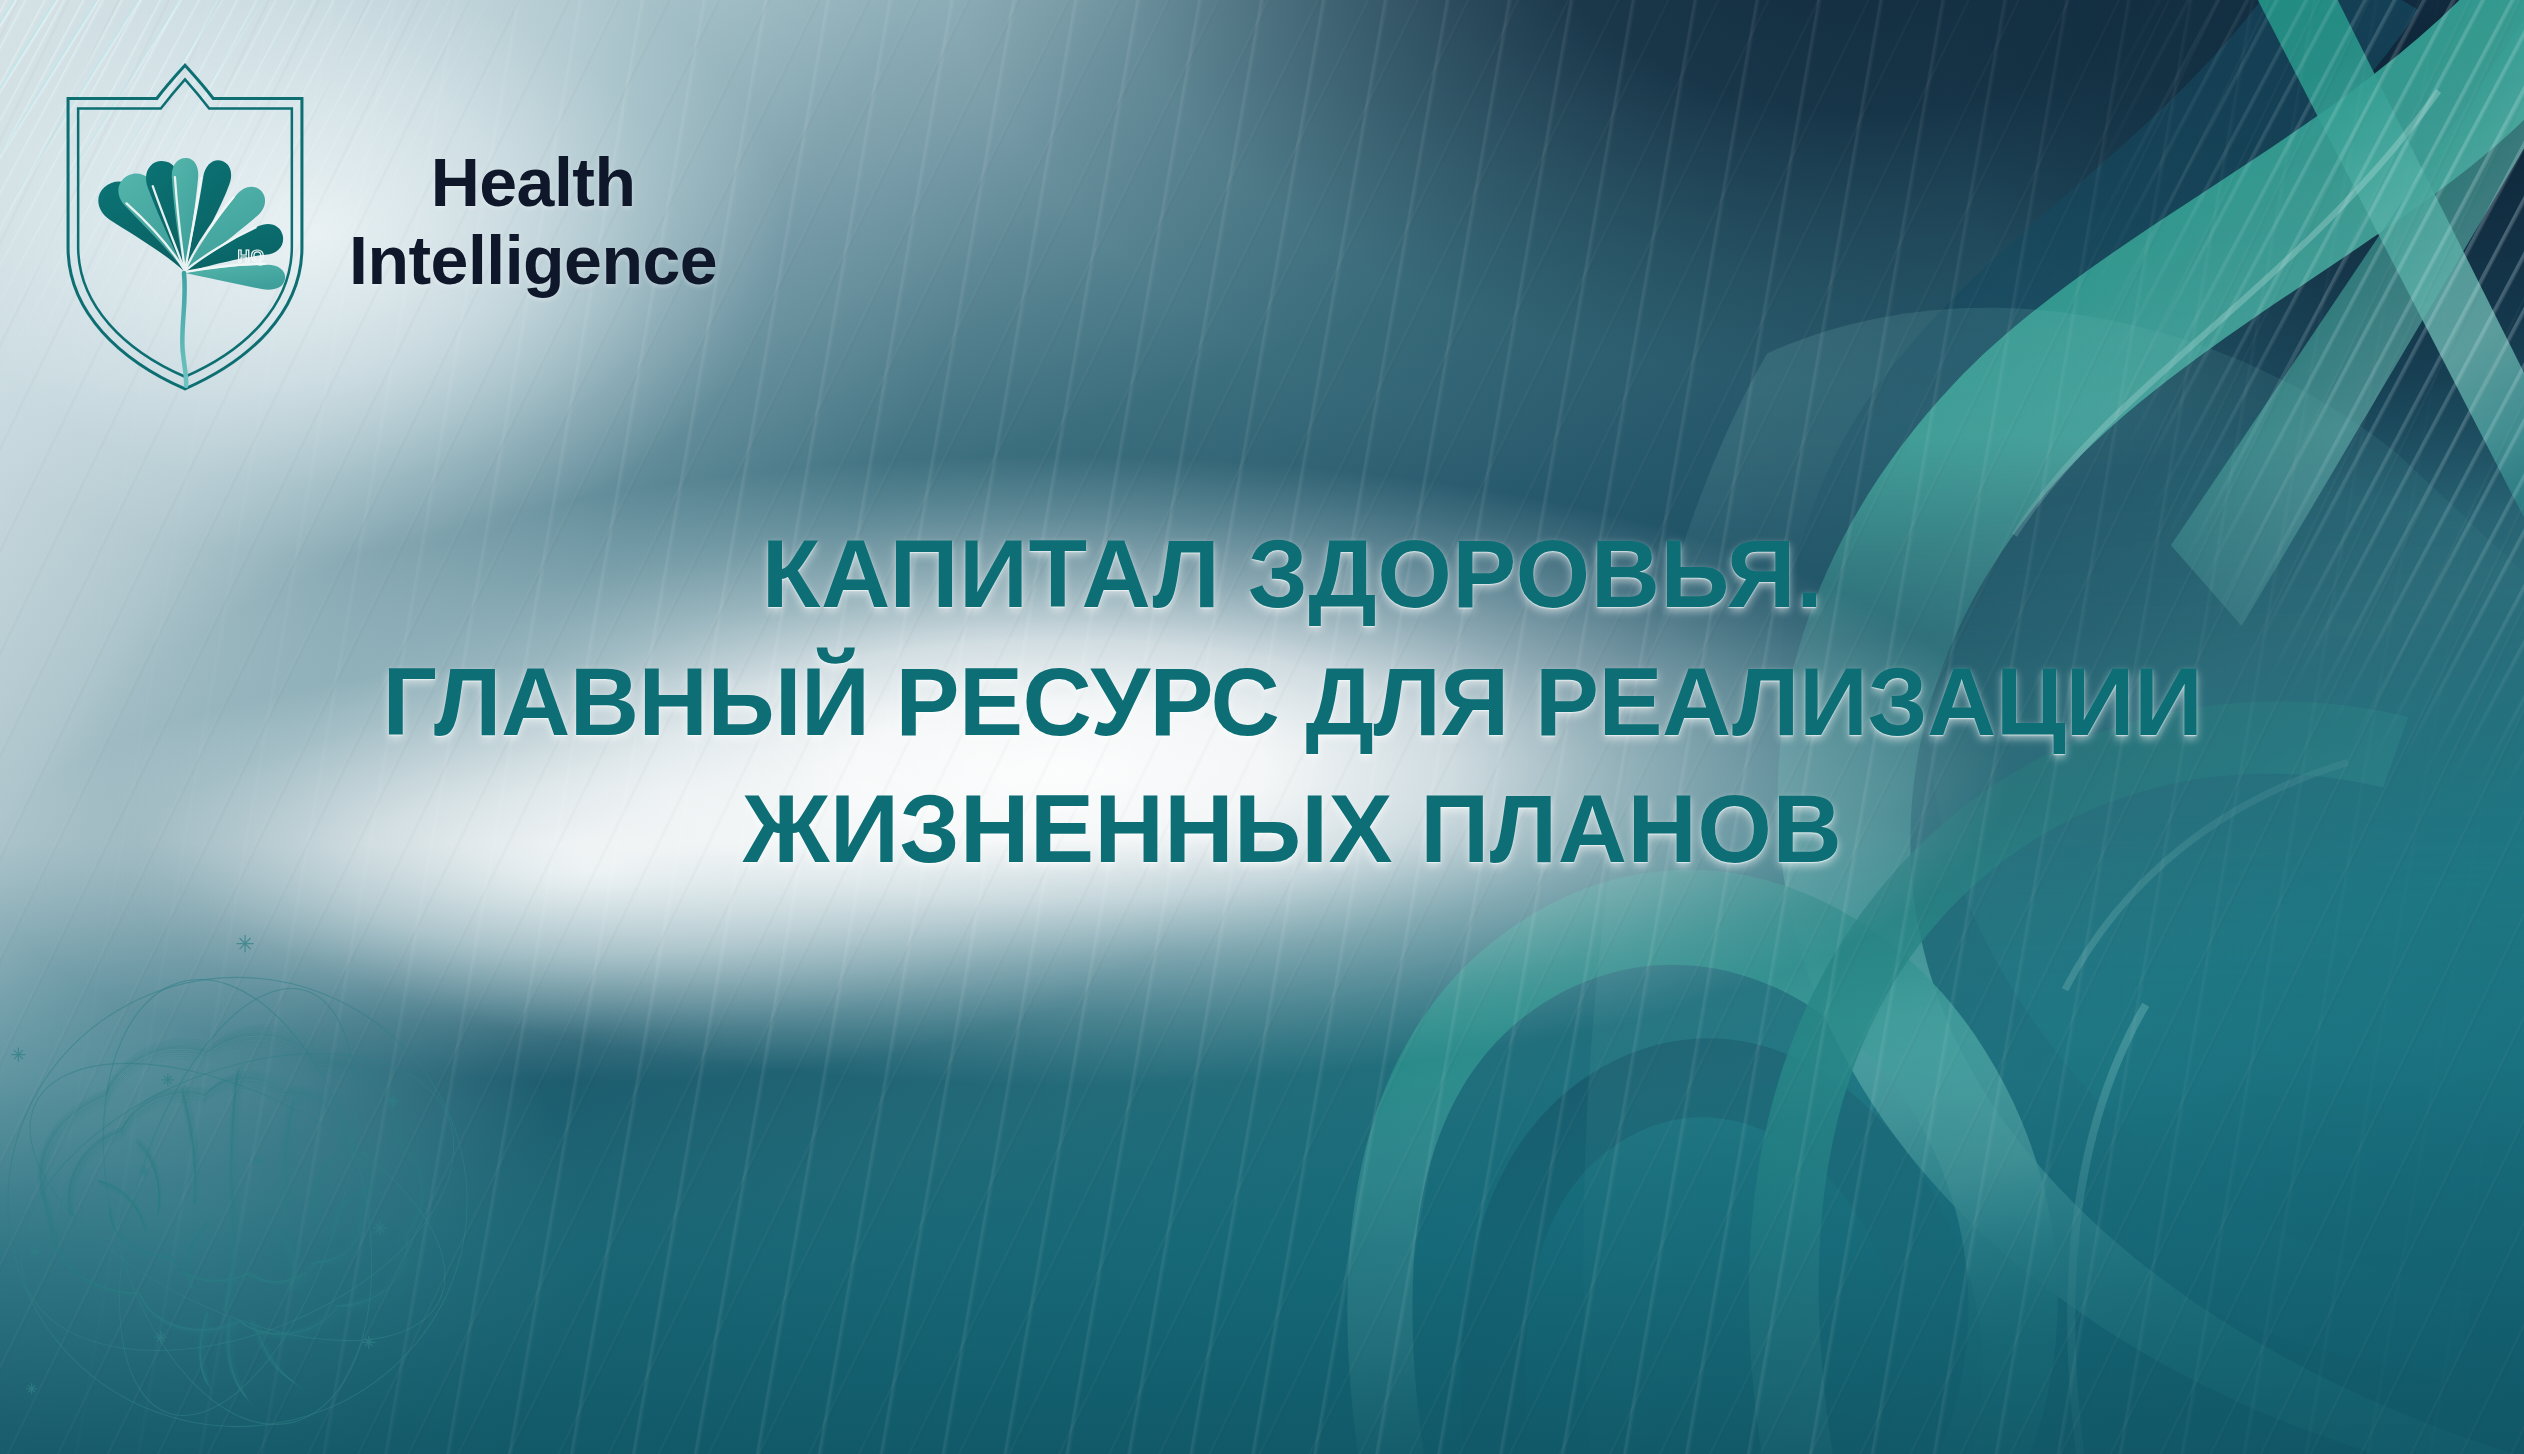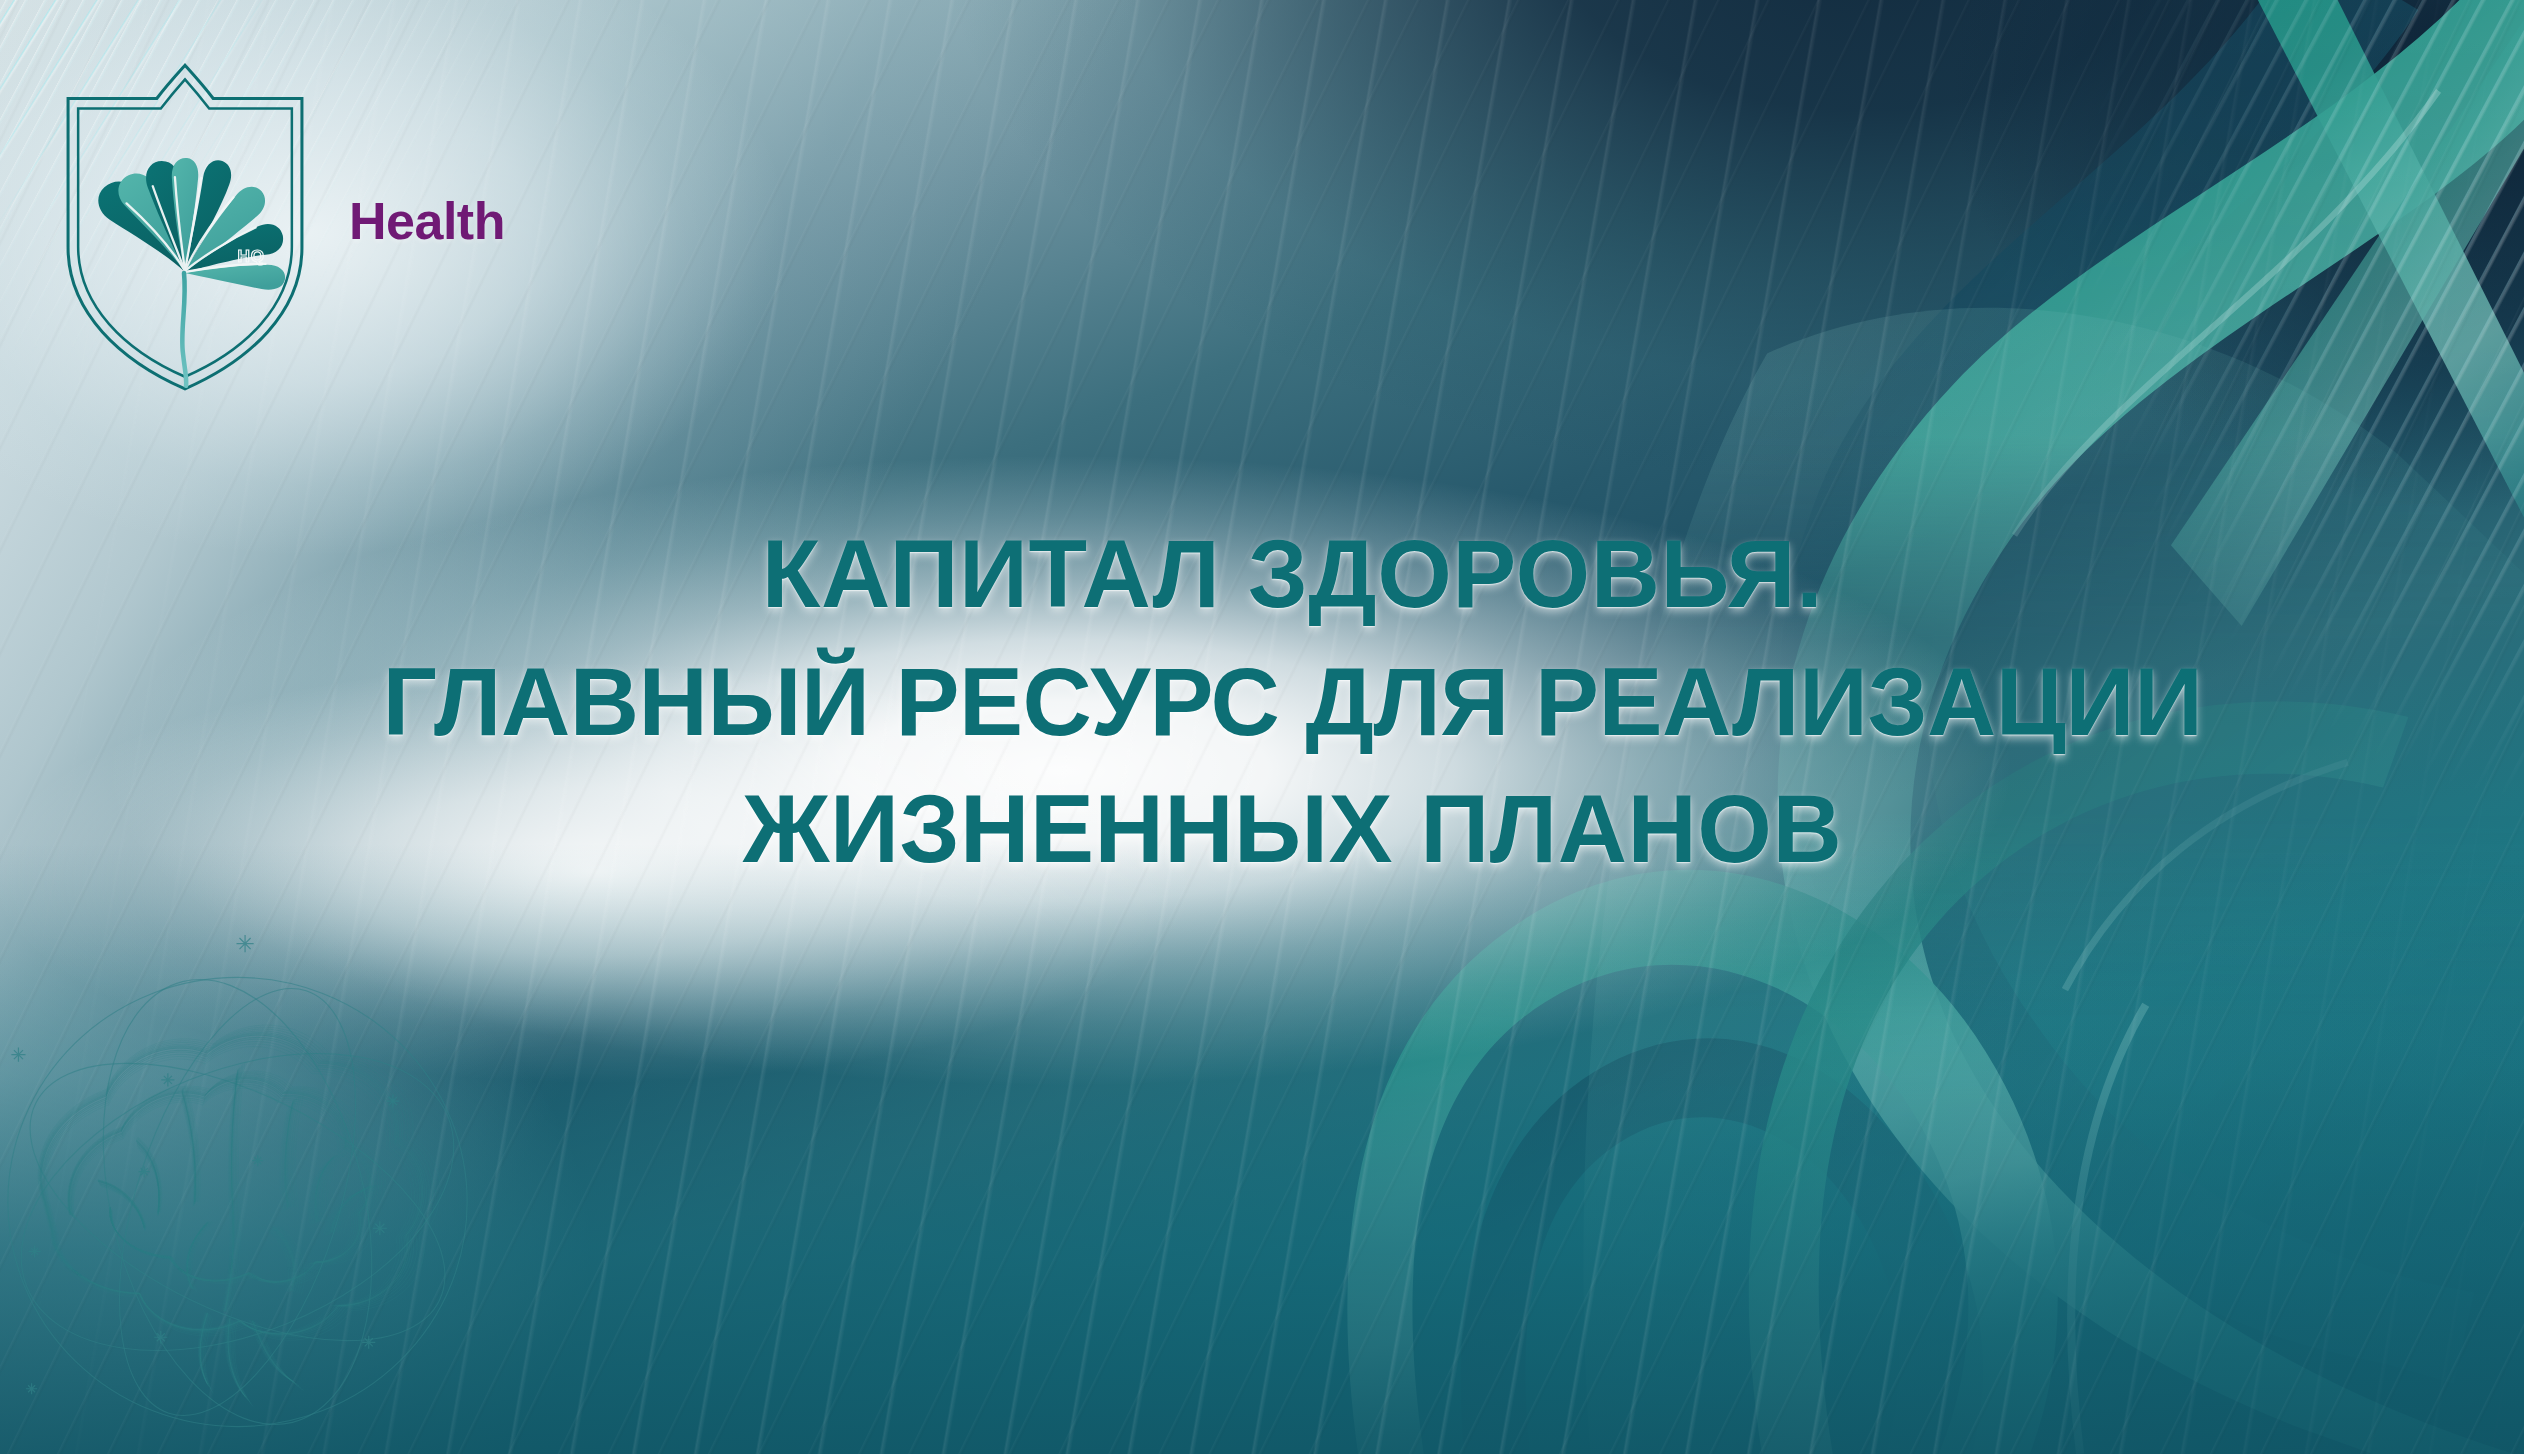--- a/index.html
+++ b/index.html
@@ -186,25 +186,25 @@
   
   .logo-block{
     position:absolute;
     left:60px; top:50px;
     display:flex;
     align-items:center;
     gap:39px;
   }
   .shield{width:250px;height:343px;flex:0 0 auto;}
   .brandname{
-    font-size:52px;
+    font-size:68px;
     font-weight:bold;
     line-height:1.14;
     letter-spacing:-0.5px;
-    color:#701a75;
+    color:#0f172a;
     white-space:pre;
     text-shadow:0 1.5px 5px rgba(255,255,255,.35);
     text-align:center;
   }
 
   
   .headline{
     position:absolute;
     left:0; right:0; top:510px;
     text-align:center;
@@ -508,21 +508,21 @@
           <path d="M0,108 C36,78 92,44 140,22"></path>
           <path d="M0,110 C46,102 110,94 160,94"></path>
         </g>
       </g>
 
       <text x="352" y="420" font-family="Liberation Sans, sans-serif" font-size="34" font-weight="bold" letter-spacing="2" fill="none" stroke="#f4f9f9" stroke-width="2.4">HQ</text>
 
       <path d="M246,442 C252,500 238,556 244,602 C248,638 252,652 250,666" fill="none" stroke="url(#stem)" stroke-width="9" stroke-linecap="round"></path>
     </svg>
 
-    <div class="brandname"><span>Health</span><br></div>
+    <div class="brandname"><span>Health</span><br><span>Intelligence</span></div>
   </div>
 
   <div class="headline">
     <span class="ln ln1">КАПИТАЛ ЗДОРОВЬЯ.</span>
     <span class="ln ln2">ГЛАВНЫЙ РЕСУРС ДЛЯ РЕАЛИЗАЦИИ</span>
     <span class="ln ln3">ЖИЗНЕННЫХ ПЛАНОВ</span>
   </div>
 
 </div>
 

